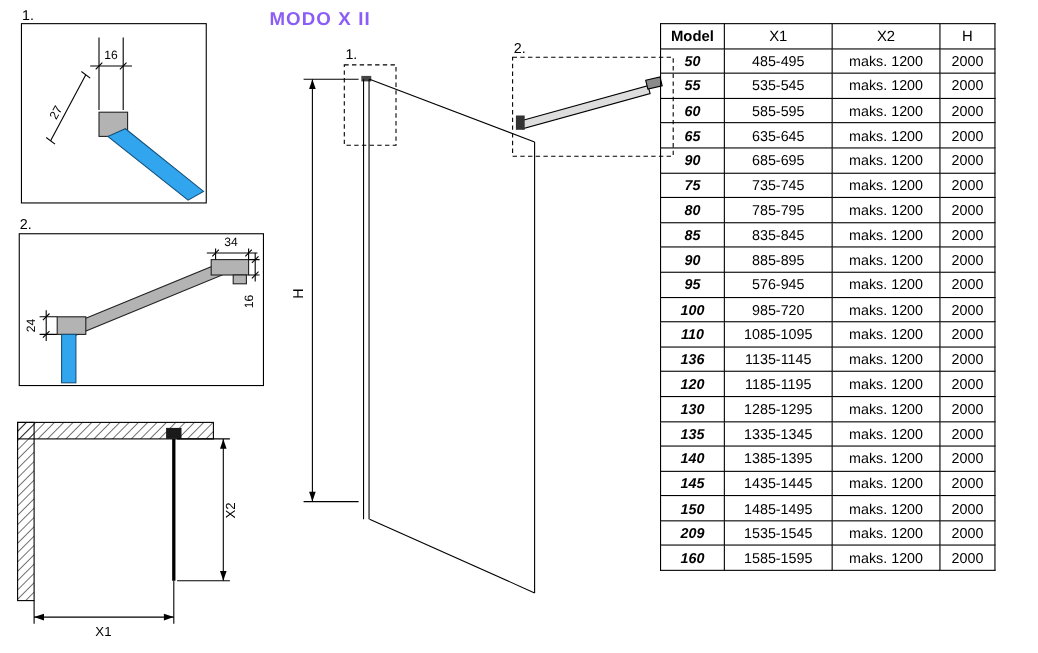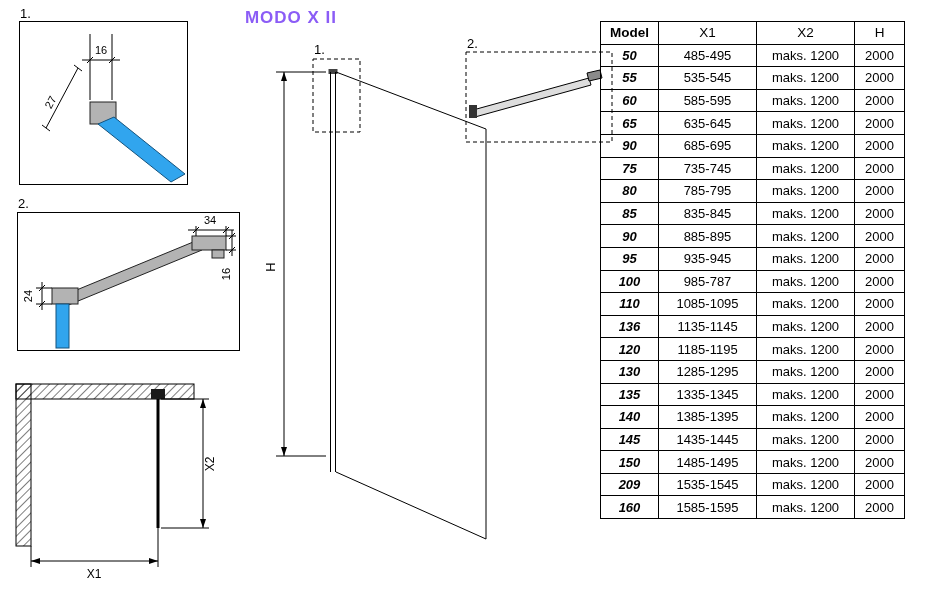--- a/index.html
+++ b/index.html
@@ -210,27 +210,27 @@
           <td>2000</td>
         </tr>
         <tr>
           <td class="model">90</td>
           <td>885-895</td>
           <td>maks. 1200</td>
           <td>2000</td>
         </tr>
         <tr>
           <td class="model">95</td>
-          <td>935-945</td>
+          <td>576-945</td>
           <td>maks. 1200</td>
           <td>2000</td>
         </tr>
         <tr>
           <td class="model">100</td>
-          <td>985-787</td>
+          <td>985-720</td>
           <td>maks. 1200</td>
           <td>2000</td>
         </tr>
         <tr>
           <td class="model">110</td>
           <td>1085-1095</td>
           <td>maks. 1200</td>
           <td>2000</td>
         </tr>
         <tr>

